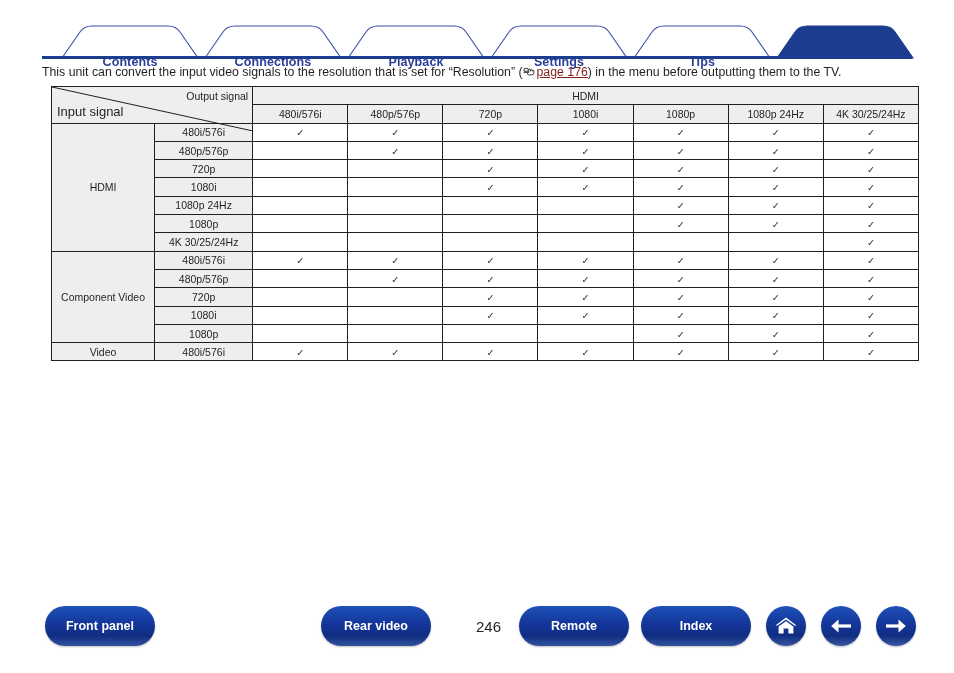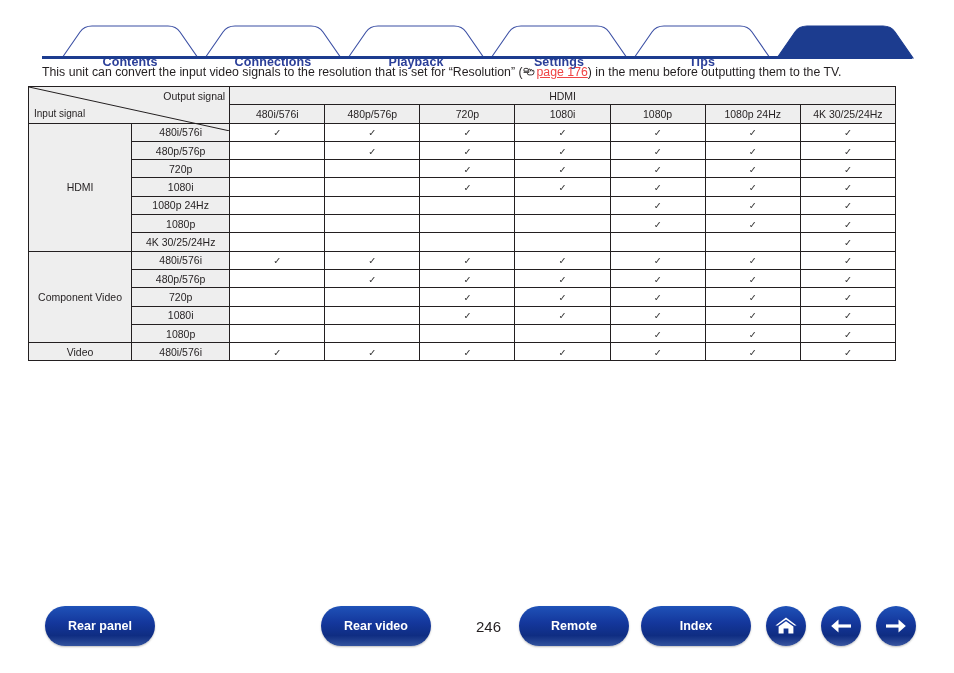--- a/index.html
+++ b/index.html
@@ -52,33 +52,33 @@
     left: 42px;
     top: 64px;
     width: 880px;
     font-size: 12.3px;
     line-height: 16px;
     color: #231f20;
     white-space: nowrap;
   }
   #intro .link {
     text-decoration: underline;
-    color: #ef4444;
+    color: #7f1d1d;
     text-align: center;
   }
   .hand-icon {
     display: inline-block;
     vertical-align: -1px;
     margin-right: 1px;
   }
 
   
   #tbl-wrap {
     position: absolute;
-    left: 28px;
+    left: 51px;
     top: 86px;
     width: 868px;
   }
   table.conv {
     border-collapse: collapse;
     table-layout: fixed;
     width: 868px;
     font-size: 10.5px;
     color: #231f20;
   }
@@ -121,21 +121,21 @@
   td.corner .out-sig {
     position: absolute;
     right: 4px;
     top: 3px;
     font-size: 10.5px;
   }
   td.corner .in-sig {
     position: absolute;
     left: 5px;
     bottom: 4px;
-    font-size: 10px;
+    font-size: 13px;
   }
 
   
   #bottomnav {
     position: absolute;
     left: 0;
     top: 606px;
     width: 954px;
     height: 44px;
   }
@@ -374,21 +374,21 @@
           <td class="cell"><span class="chk">✓</span></td>
           <td class="cell"><span class="chk">✓</span></td>
           <td class="cell"><span class="chk">✓</span></td>
           <td class="cell"><span class="chk">✓</span></td>
         </tr>
       </tbody>
   </table>
 </div>
 
 <div id="bottomnav">
-  <div class="pill" style="left:45px;width:110px;">Rear panel</div>
+  <div class="pill" style="left:45px;width:110px;">Front panel</div>
   <div class="pill" style="left:321px;width:110px;">Rear video</div>
   <div id="pagenum">246</div>
   <div class="pill" style="left:519px;width:110px;">Remote</div>
   <div class="pill" style="left:641px;width:110px;">Index</div>
 
   <div class="circ" style="left:766px;">
     <svg width="24" height="22" viewBox="0 0 24 22">
       <path d="M12,2.6 L22.6,10.4 L20.4,10.4 L12,4.6 L3.6,10.4 L1.4,10.4 Z" fill="#ffffff"></path>
       <path d="M12,6.2 L19.4,11.6 L19.4,18.6 L14.4,18.6 L14.4,13.6 L9.6,13.6 L9.6,18.6 L4.6,18.6 L4.6,11.6 Z" fill="#ffffff"></path>
     </svg>

